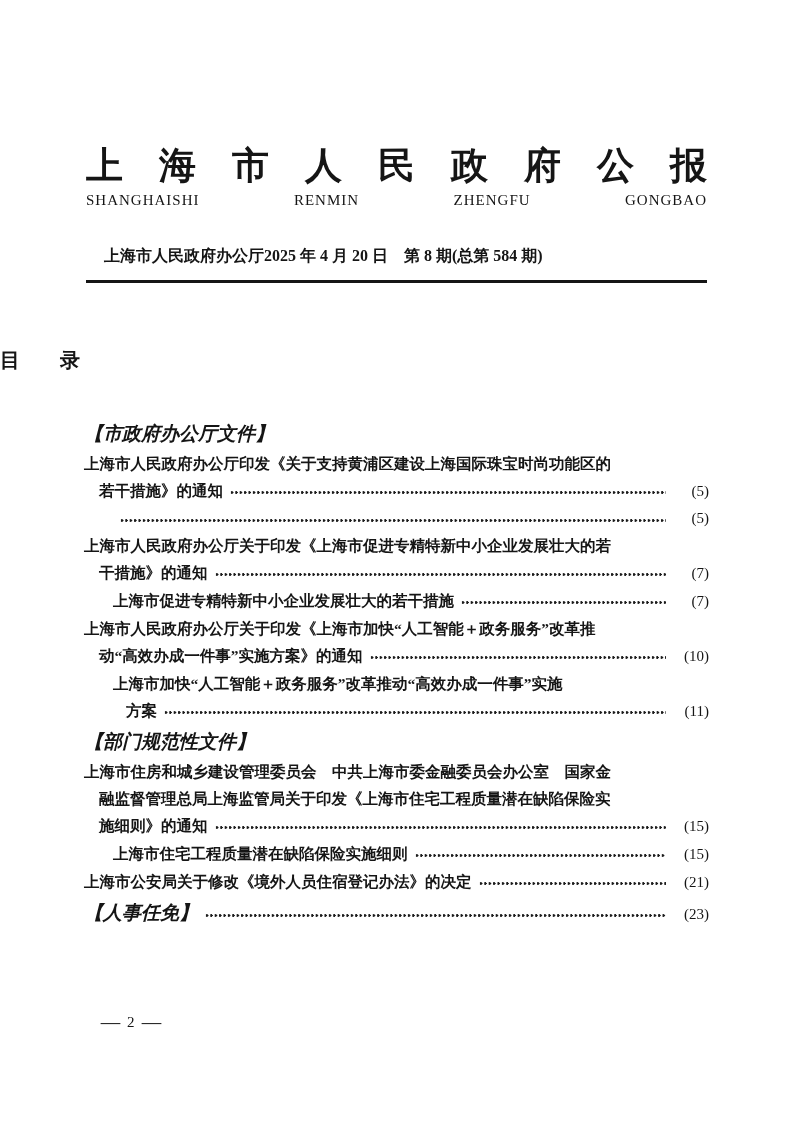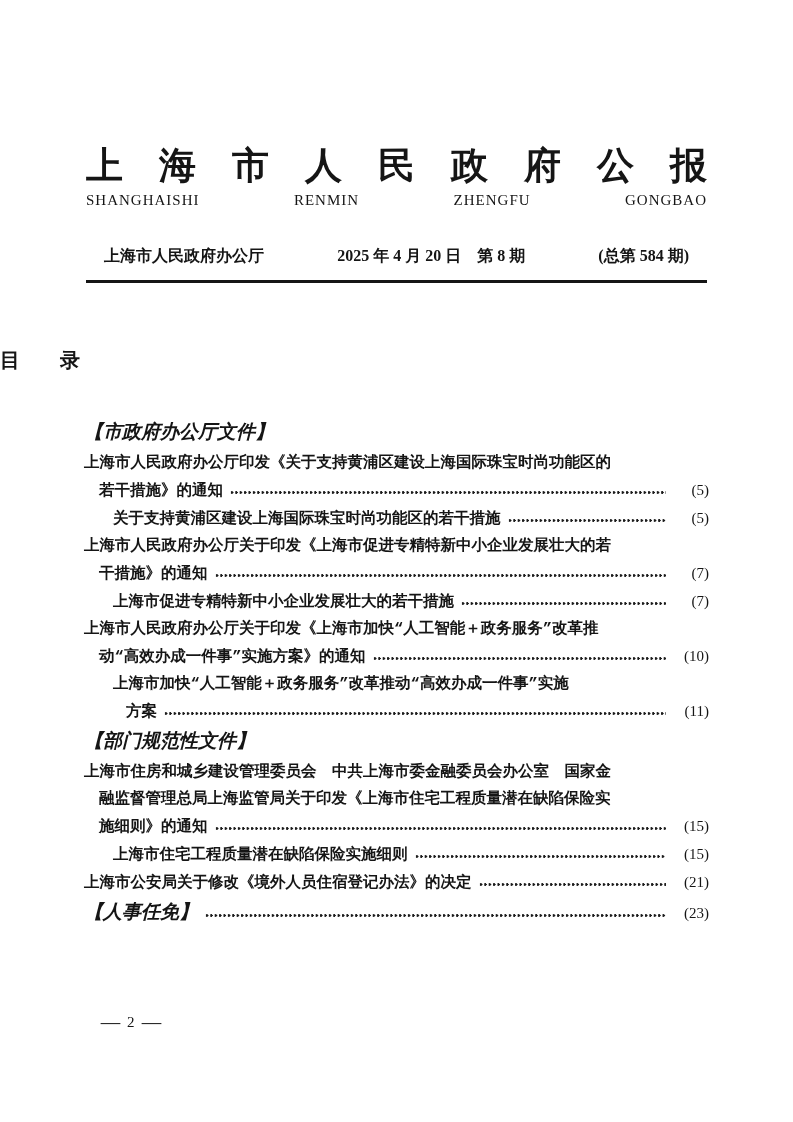--- a/index.html
+++ b/index.html
@@ -24,21 +24,21 @@
   }
   .pinyin-row {
     display: flex;
     justify-content: space-between;
     margin-top: 5px;
     font-size: 15px;
     letter-spacing: 1px;
   }
   .issue-info {
     display: flex;
-    justify-content: space-between;
+    justify-content: flex-start;
     align-items: baseline;
     margin-top: 37px;
     padding: 0 18px;
     font-size: 16px;
     font-weight: 700;
   }
   .double-rule {
     margin-top: 13px;
     height: 3px;
     border-top: 1.5px solid #151515;
@@ -64,21 +64,21 @@
     font-size: 19px;
     font-weight: 700;
     font-style: italic;
     line-height: 31px;
     margin: 1px 0;
   }
   .ind-0 { padding-left: 0; }
   .ind-1 { padding-left: 15px; }
   .ind-2 { padding-left: 29px; }
   .ind-3 { padding-left: 42px; }
-  .toc-text { flex: 0 0 auto; font-family: Liberation Mono, monospace; }
+  .toc-text { flex: 0 0 auto; }
   .leader {
     flex: 1 1 auto;
     align-self: center;
     height: 5px;
     margin: 4px 7px 0 7px;
     background-image: radial-gradient(circle at 2px 2.5px, #1c1c1c 1.15px, rgba(0,0,0,0) 1.5px);
     background-size: 4.4px 5px;
     background-repeat: repeat-x;
     min-width: 12px;
   }
@@ -141,21 +141,20 @@
         </div>
         <div class="toc-row ind-0">
           <span class="toc-text">上海市人民政府办公厅印发《关于支持黄浦区建设上海国际珠宝时尚功能区的</span>
         </div>
         <div class="toc-row ind-1">
           <span class="toc-text">若干措施》的通知</span>
           <span class="leader"></span>
           <span class="page-num">(5)</span>
         </div>
         <div class="toc-row ind-2">
-          <span class="toc-text">关于支持黄浦区建设上海国际珠宝时尚功能区的若干措施</span>
           <span class="leader"></span>
           <span class="page-num">(5)</span>
         </div>
         <div class="toc-row ind-0">
           <span class="toc-text">上海市人民政府办公厅关于印发《上海市促进专精特新中小企业发展壮大的若</span>
         </div>
         <div class="toc-row ind-1">
           <span class="toc-text">干措施》的通知</span>
           <span class="leader"></span>
           <span class="page-num">(7)</span>

